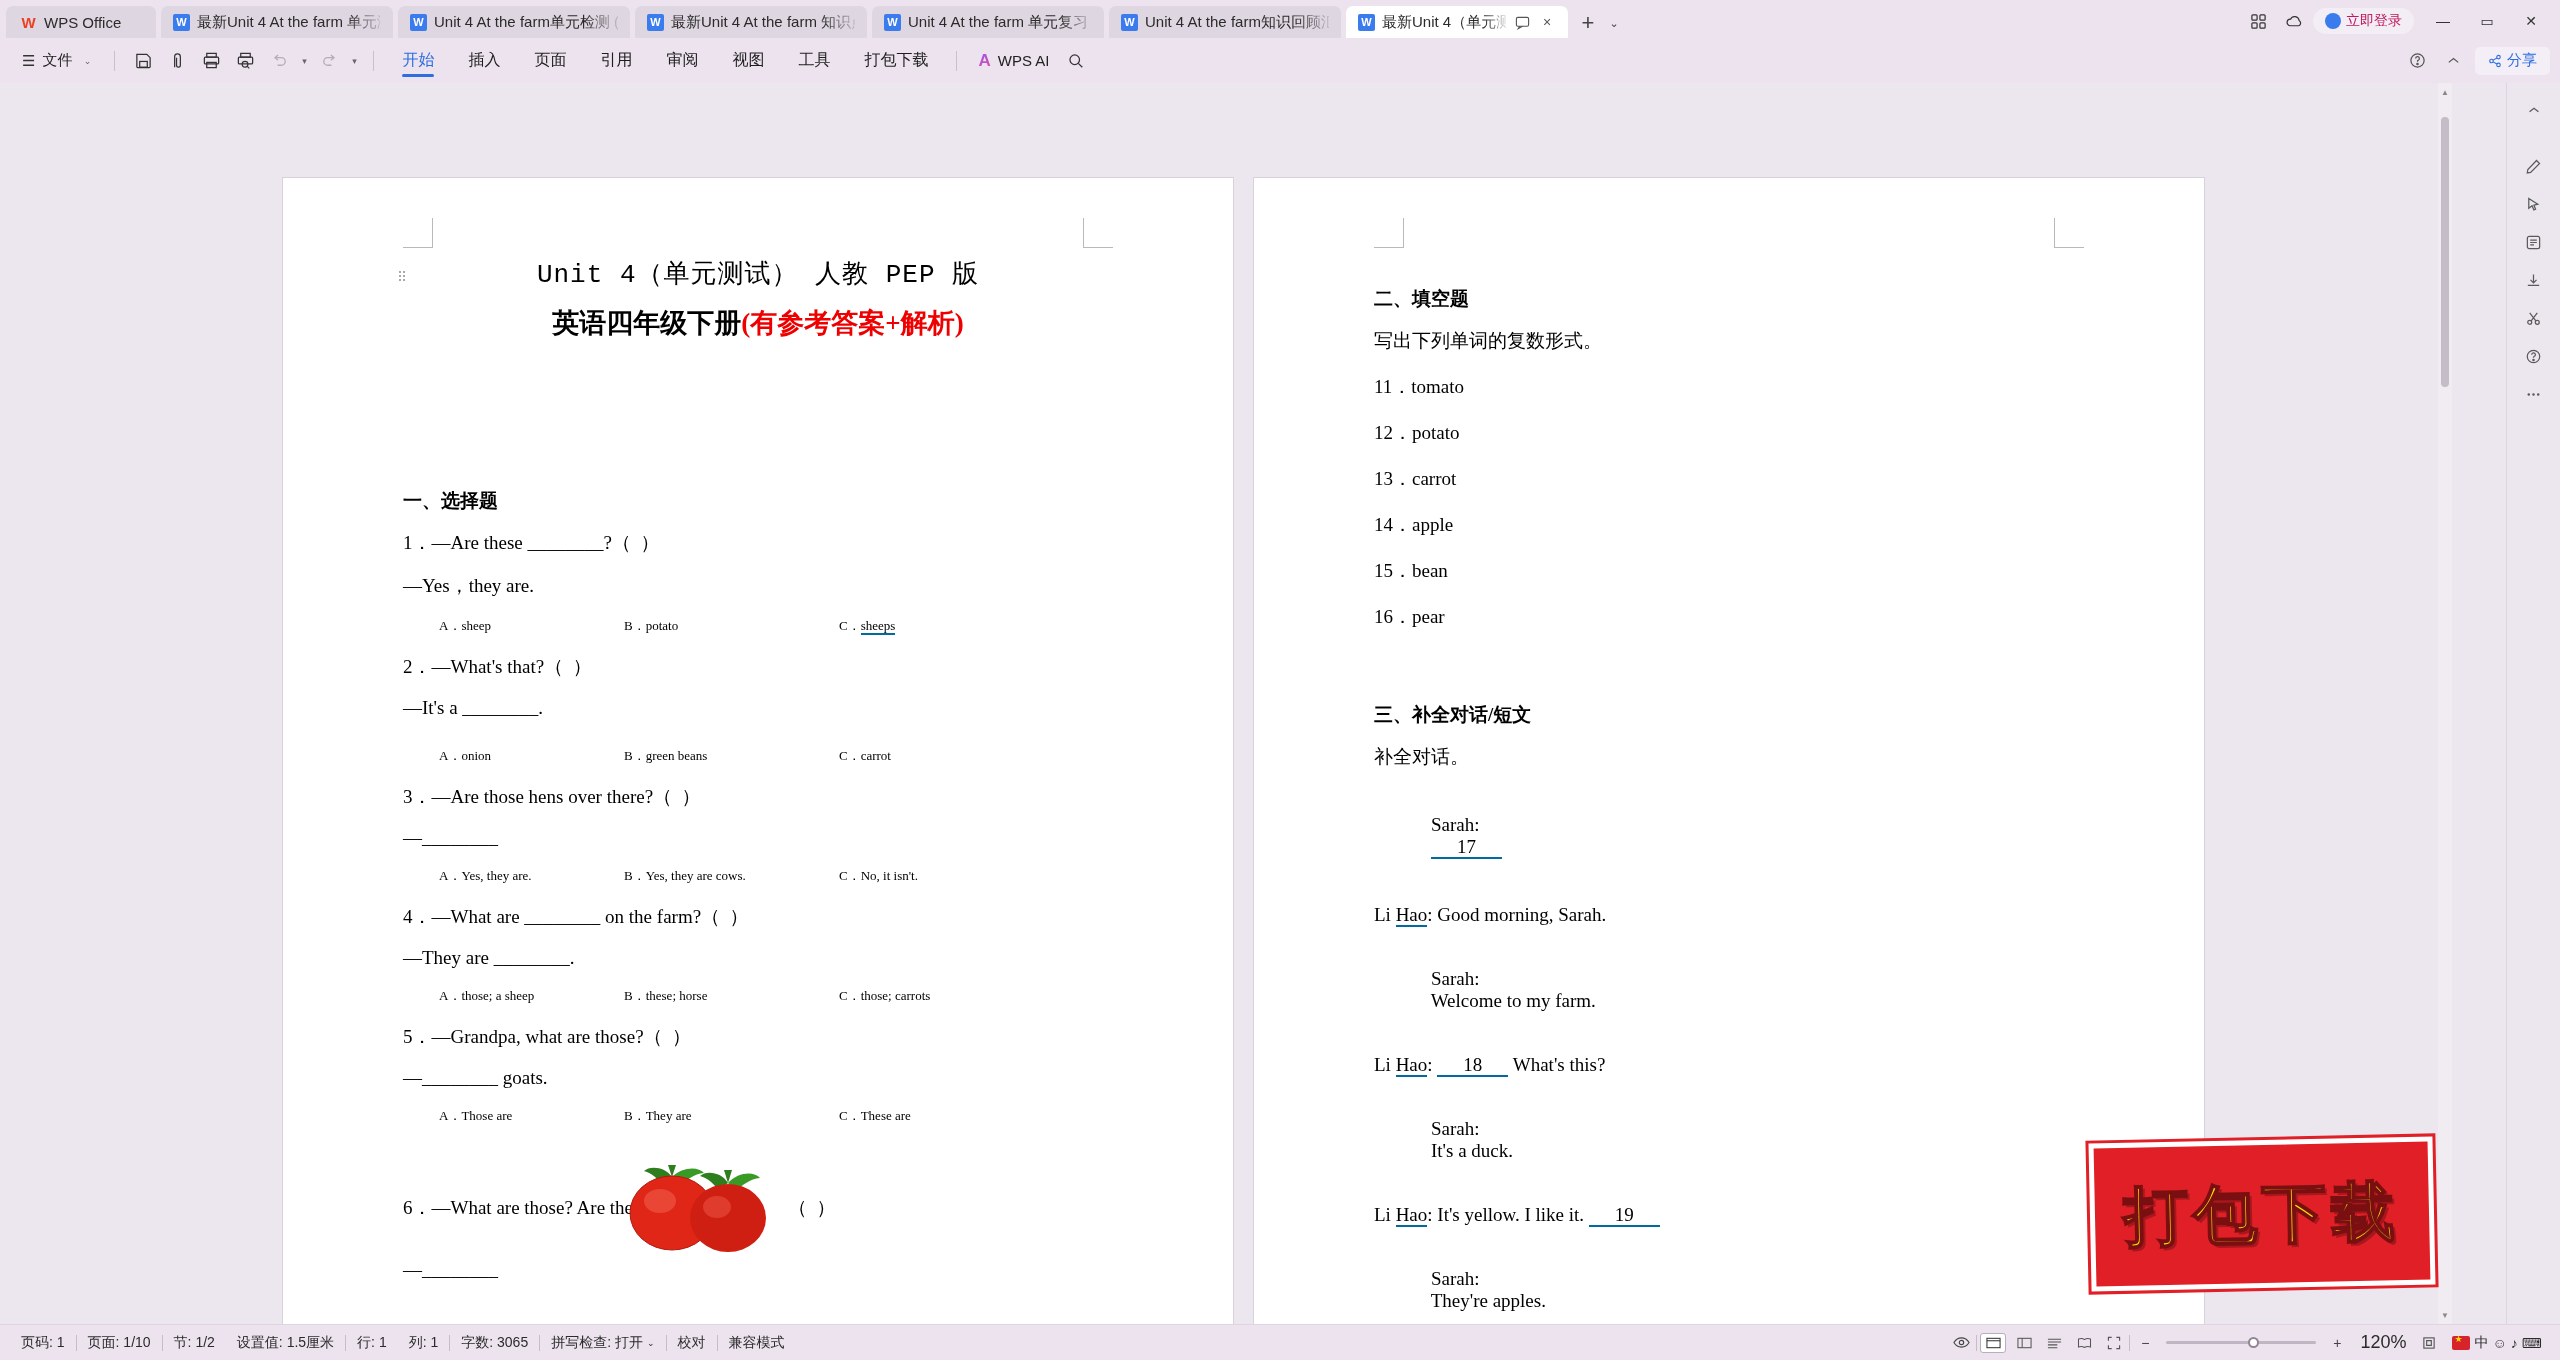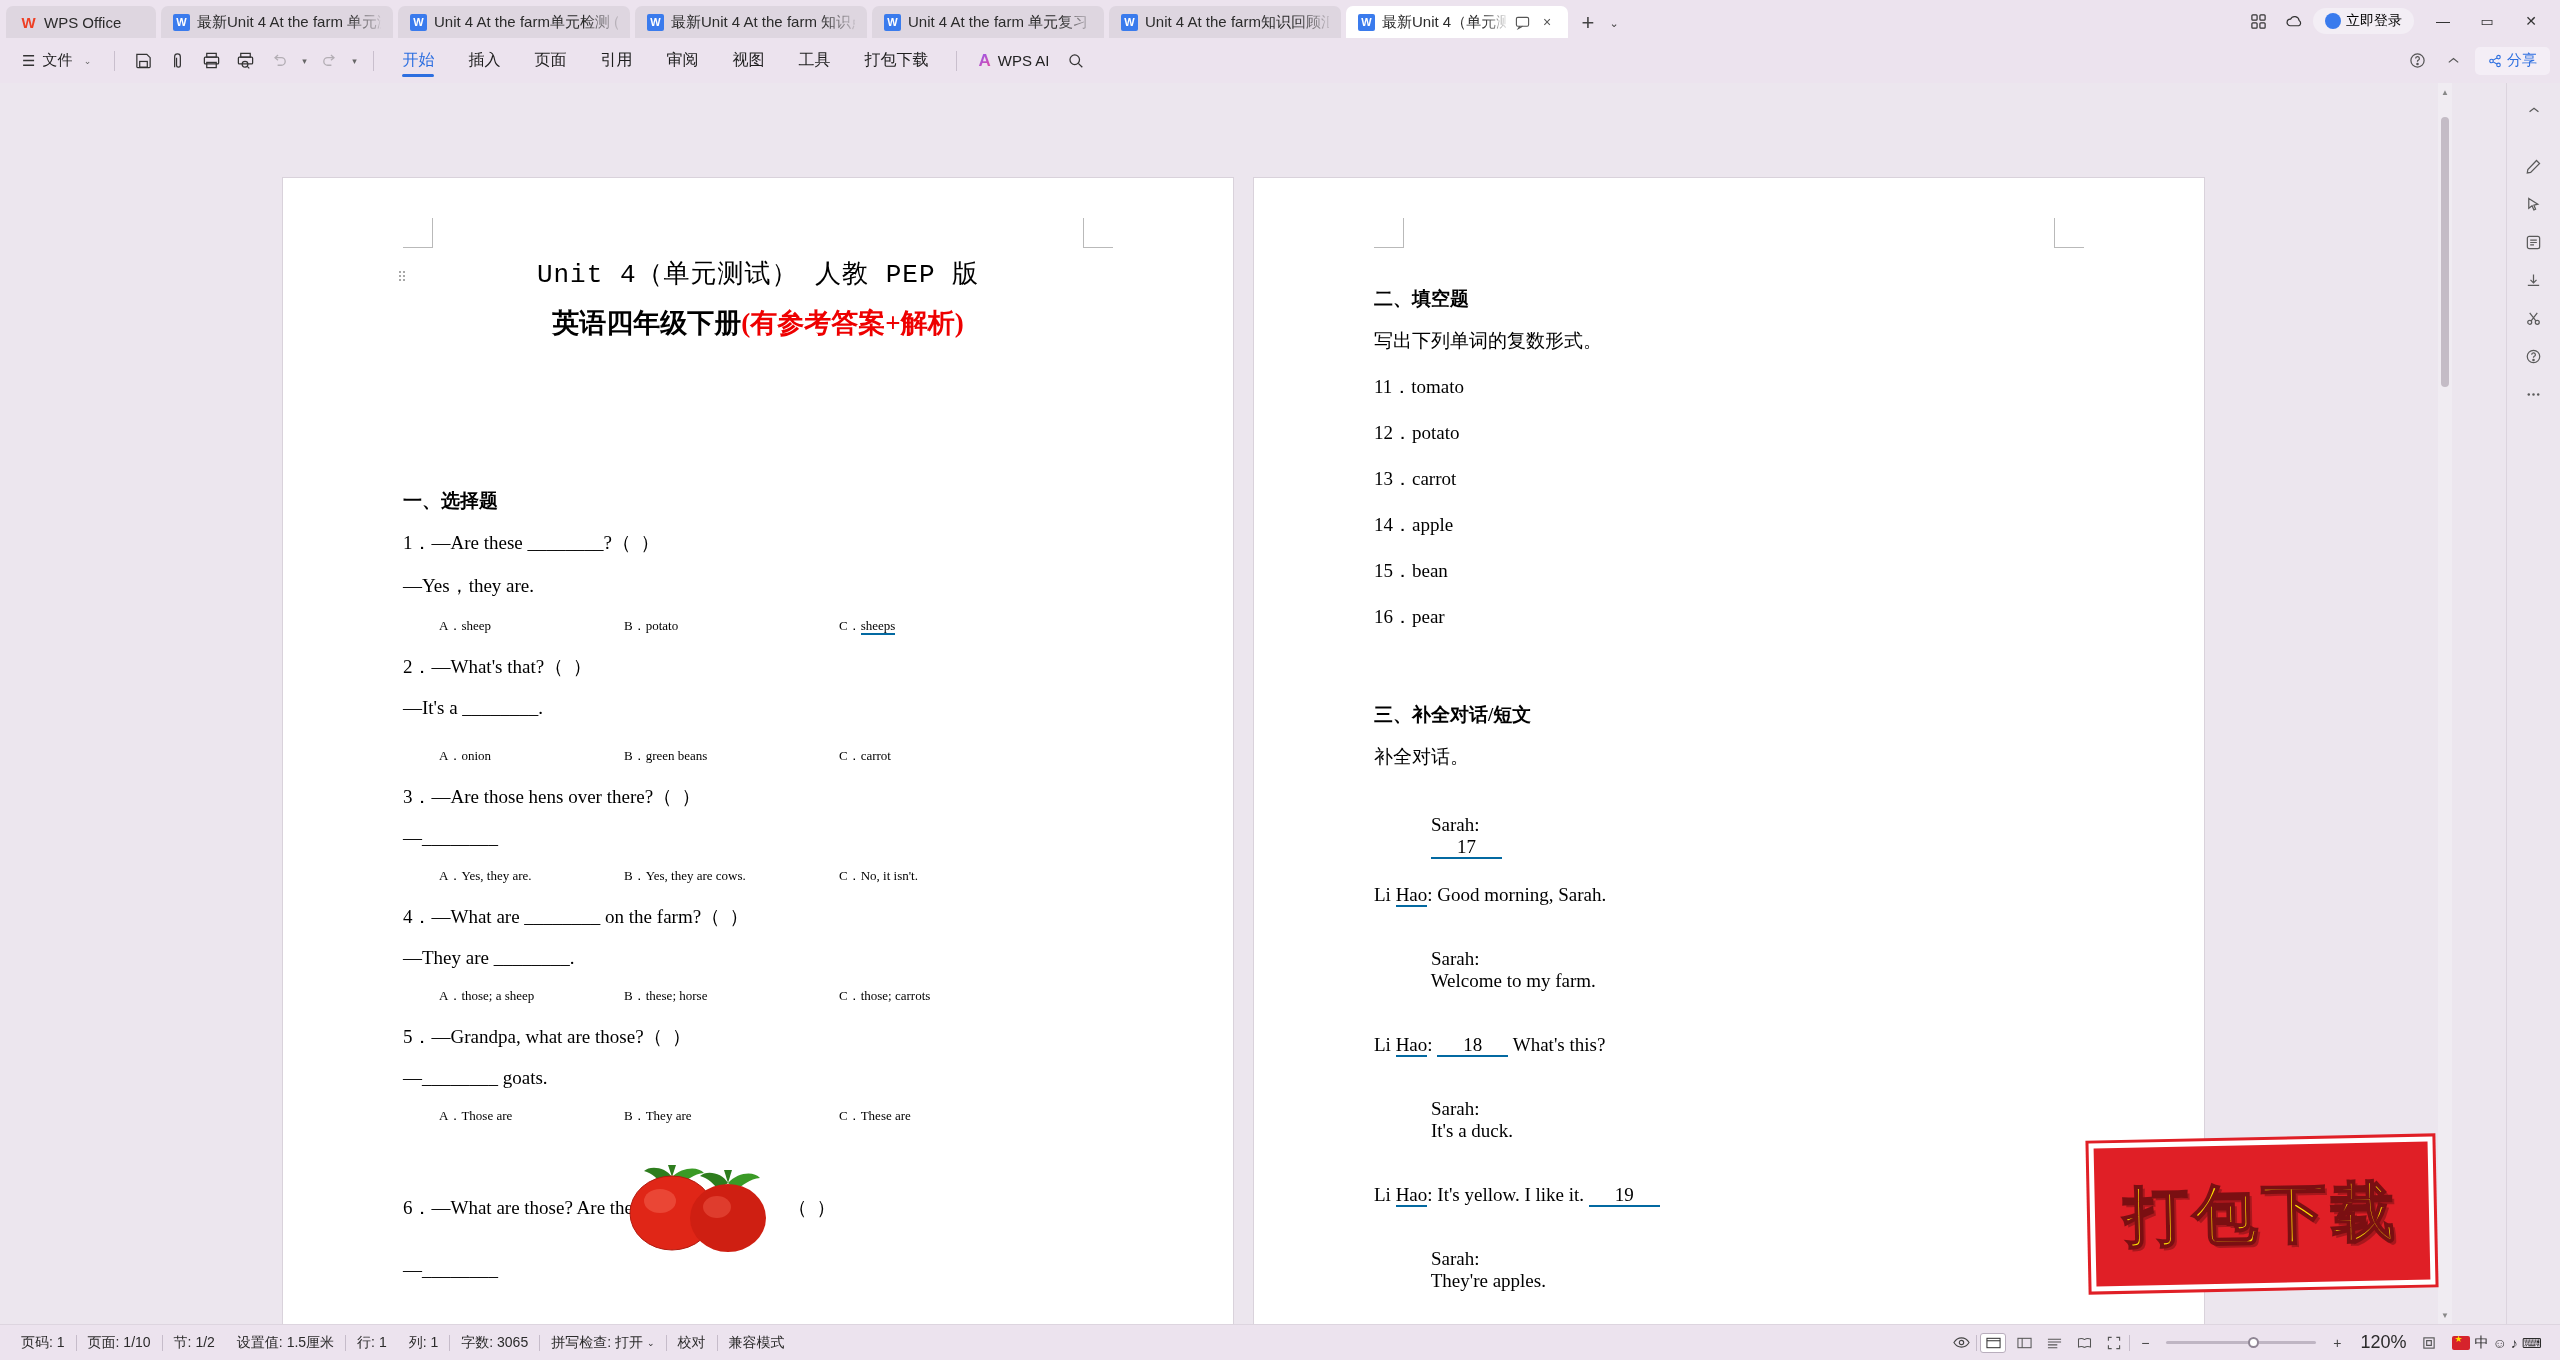--- a/index.html
+++ b/index.html
@@ -91,21 +91,21 @@
   .tsr-btn {
     width: 34px; height: 30px;
     display:flex; align-items:center; justify-content:center;
     color:#333; font-size: 15px;
   }
   .login-pill {
     display:flex; align-items:center; gap:5px;
     height: 26px; padding: 0 12px;
     border-radius: 13px;
     background: #f3eef5;
-    font-size: 14px; color: #000000;
+    font-size: 14px; color: #be185d;
     margin-right: 6px;
   }
   .login-pill .av {
     width: 16px; height: 16px; border-radius: 50%;
     background: #3a7bed;
   }
   .win-btn {
     width: 42px; height: 34px;
     display:flex; align-items:center; justify-content:center;
     color:#333; font-size: 14px;
@@ -651,21 +651,21 @@
           <div class="body-line" style="margin-top:20px;">16．pear</div>
 
           <div class="sec-head" style="margin-top:72px;">三、补全对话/短文</div>
           <div class="body-line" style="margin-top:16px;">补全对话。</div>
 
           <div class="body-line" style="margin-top:22px;">
             <span>Sarah:</span>
             <span class="u" style="padding:0 26px;">17</span>
           </div>
 
-          <div class="body-line" style="margin-top:4px;">Li <span class="u">Hao</span>: <span>Good morning, Sarah.</span></div>
+          <div class="body-line" style="margin-top:24px;">Li <span class="u">Hao</span>: <span>Good morning, Sarah.</span></div>
 
           <div class="body-line" style="margin-top:20px;">
             <span>Sarah:</span>
             <span>Welcome to my farm.</span>
           </div>
 
           <div class="body-line" style="margin-top:20px;">Li <span class="u">Hao</span>: <span class="u" style="padding:0 26px;">18</span> <span>What's this?</span></div>
 
           <div class="body-line" style="margin-top:20px;">
             <span>Sarah:</span>

